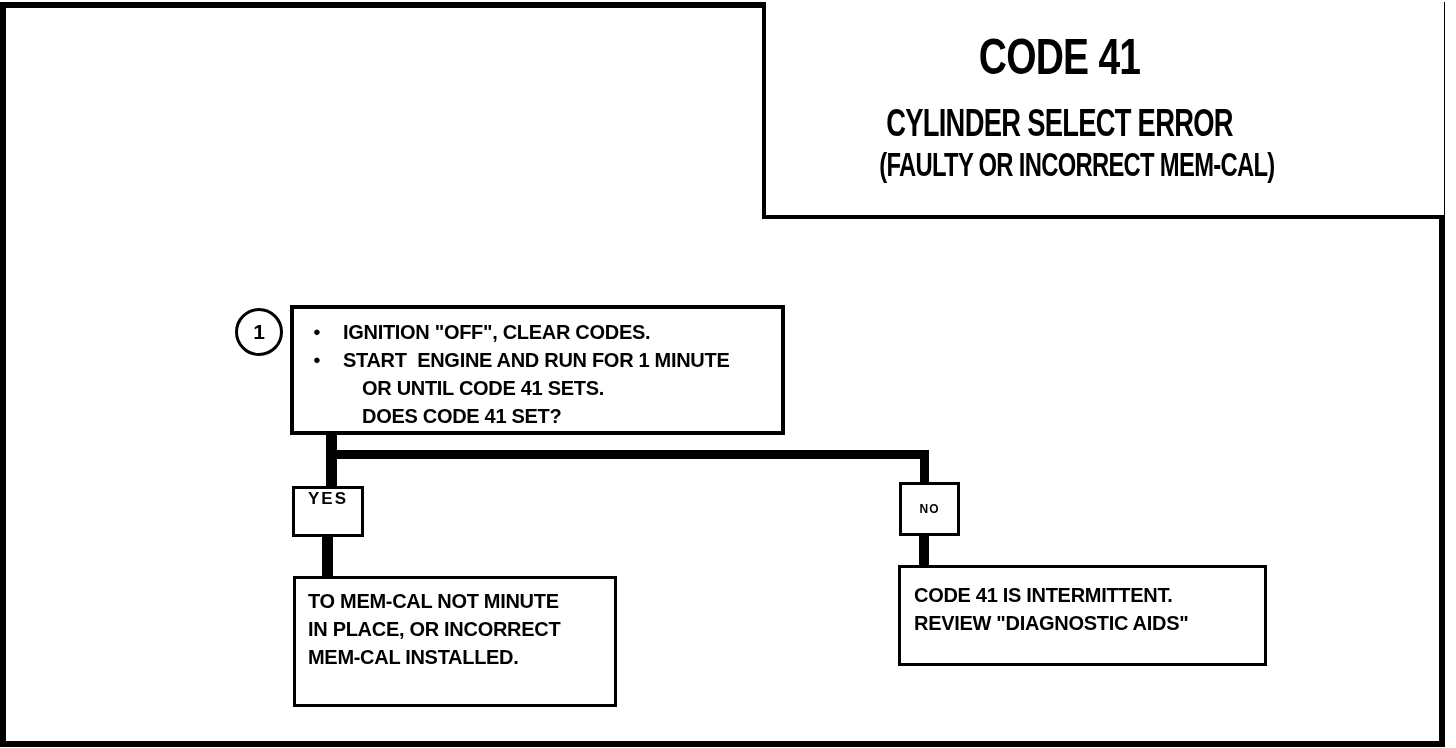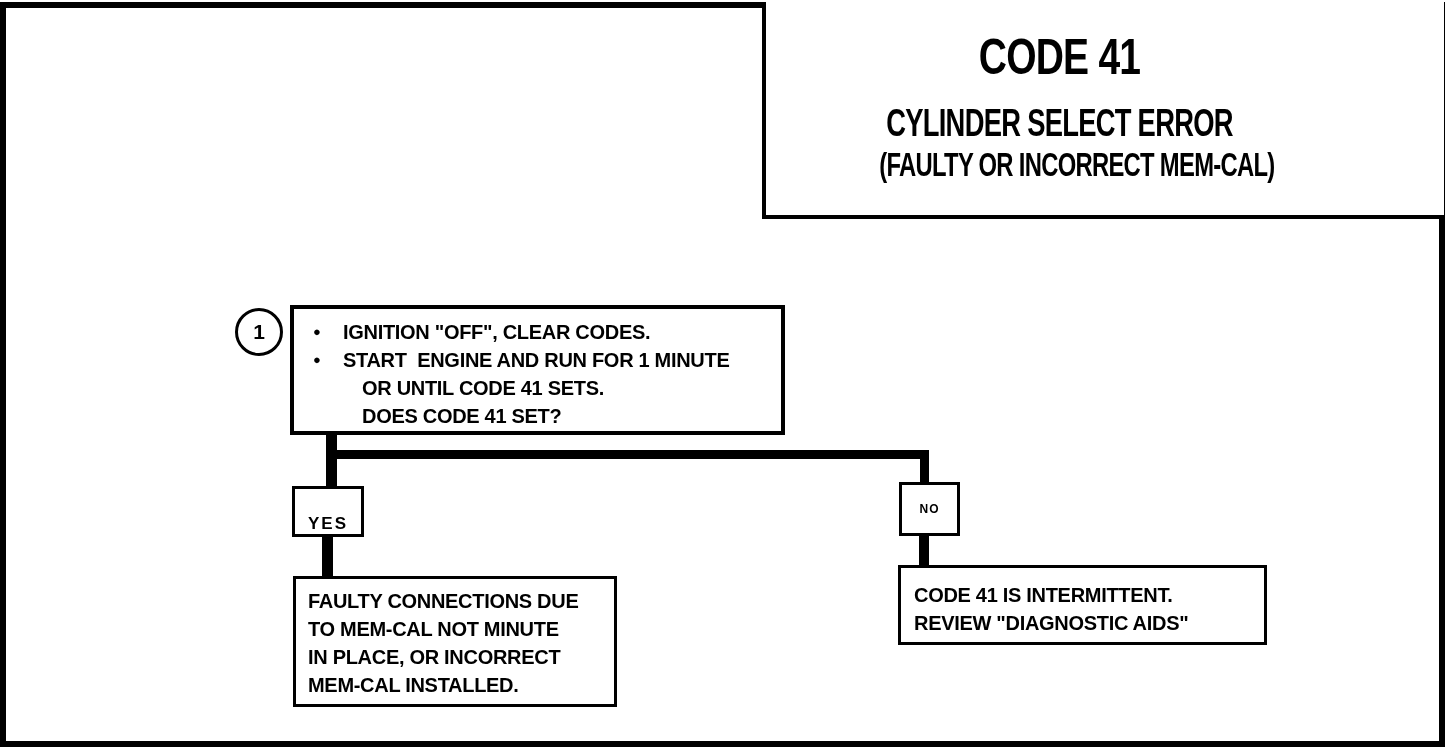--- a/index.html
+++ b/index.html
@@ -58,37 +58,37 @@
   .conn{position:absolute;background:#000;}
   .c-v1{left:326px;top:433px;width:11px;height:55px;}
   .c-h1{left:326px;top:450px;width:603px;height:9px;}
   .c-v2{left:920px;top:452px;width:9px;height:32px;}
   .c-v3{left:322px;top:534px;width:11px;height:44px;}
   .c-v4{left:919px;top:533px;width:10px;height:34px;}
   
   .yes-box{
     position:absolute;left:292px;top:486px;width:72px;height:51px;
     border:3px solid #000;box-sizing:border-box;background:#fff;
-    display:flex;align-items:flex-end;justify-content:center;
+    display:flex;align-items:flex-start;justify-content:center;
     font-size:17px;font-weight:700;letter-spacing:2px;
   }
   .no-box{
     position:absolute;left:899px;top:482px;width:61px;height:54px;
     border:3px solid #000;box-sizing:border-box;background:#fff;
     display:flex;align-items:center;justify-content:center;
     font-size:12px;font-weight:700;letter-spacing:1px;
   }
   
   .result-left{
     position:absolute;left:293px;top:576px;width:324px;height:131px;
     border:3px solid #000;box-sizing:border-box;background:#fff;
     padding:8px 0 0 12px;
   }
   .result-right{
-    position:absolute;left:898px;top:565px;width:369px;height:80px;
+    position:absolute;left:898px;top:565px;width:369px;height:101px;
     border:3px solid #000;box-sizing:border-box;background:#fff;
     padding:13px 0 0 13px;
   }
   .rline{font-size:20px;font-weight:700;line-height:28px;letter-spacing:-0.3px;white-space:pre;}
 </style>
 </head>
 <body>
 
 <div class="canvas">
 
@@ -130,21 +130,20 @@
   <div class="conn c-v4"></div>
 
   <div class="yes-box">
     <span>YES</span>
   </div>
   <div class="no-box">
     <span>NO</span>
   </div>
 
   <div class="result-left">
-    <div class="rline">FAULTY CONNECTIONS DUE</div>
     <div class="rline">TO MEM-CAL NOT MINUTE</div>
     <div class="rline">IN PLACE, OR INCORRECT</div>
     <div class="rline">MEM-CAL INSTALLED.</div>
   </div>
 
   <div class="result-right">
     <div class="rline">CODE 41 IS INTERMITTENT.</div>
     <div class="rline">REVIEW "DIAGNOSTIC AIDS"</div>
   </div>
 

